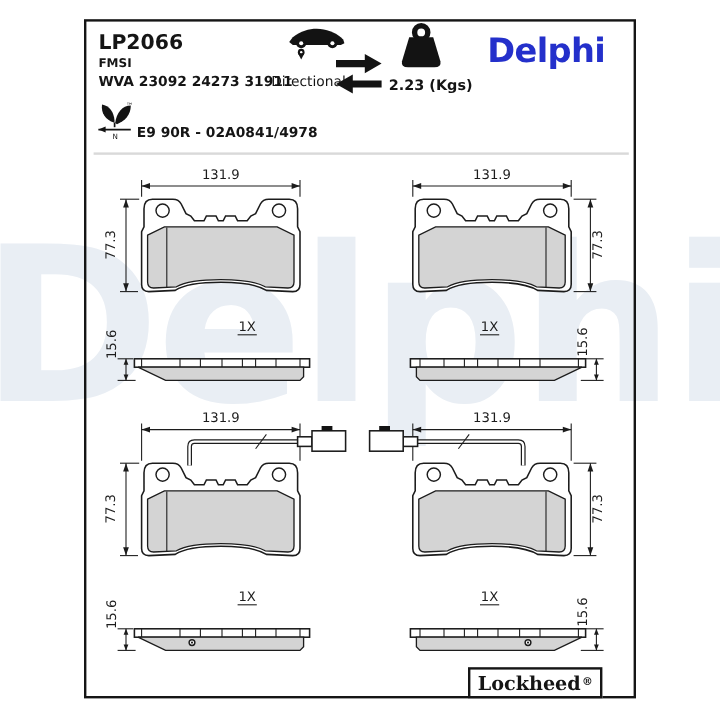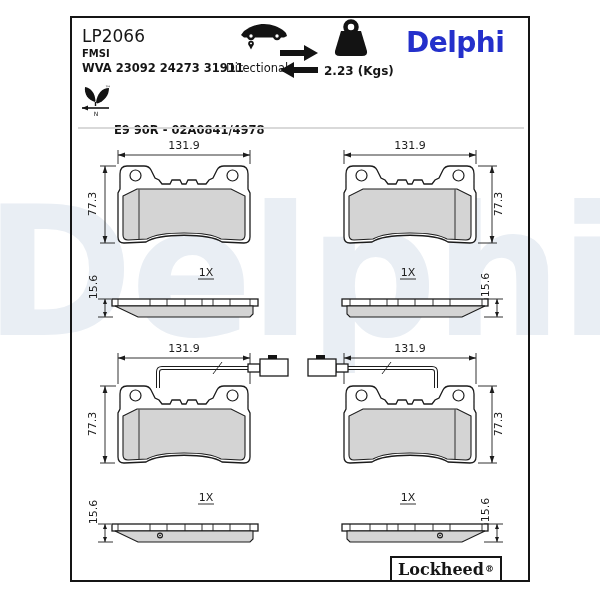--- a/index.html
+++ b/index.html
@@ -11,27 +11,27 @@
     position:absolute;left:-16px;top:183px;z-index:0;
     font-size:180px;font-weight:bold;letter-spacing:-3px;line-height:1;
     color:var(--wm,#e9eef4);white-space:nowrap;user-select:none;
   }
   .frame{
     position:absolute;left:70px;top:16px;width:460px;height:566px;
     border:2px solid #151515;box-sizing:border-box;z-index:1;background:transparent;
   }
   .layer{position:absolute;left:0;top:0;width:600px;height:600px;z-index:2;}
   .abs{position:absolute;}
-  .t-part{left:82px;top:26px;font-size:17px;font-weight:normal;}
+  .t-part{left:82px;top:26px;font-size:17px;font-weight:bold;}
   .t-fmsi{left:82px;top:48px;font-size:10px;font-weight:bold;}
   .t-wva{left:82px;top:61px;font-size:11.5px;font-weight:bold;}
   .t-dir{left:226px;top:61px;font-size:11.5px;}
   .t-kgs{left:324px;top:64px;font-size:12px;font-weight:bold;}
   .t-logo{left:406px;top:26px;font-size:28px;font-weight:bold;letter-spacing:-0.5px;color:var(--brand,#2430cb);}
-  .t-appr{left:114px;top:103px;font-size:11.5px;font-weight:bold;margin-top:20px;}
+  .t-appr{left:114px;top:103px;font-size:11.5px;font-weight:bold;}
   .divider{left:78px;top:127px;width:446px;height:2px;background:#d9d9d9;}
   .lockheed{
     left:390px;top:556px;width:112px;height:26px;box-sizing:border-box;
     border:2px solid #151515;background:#fff;display:flex;align-items:center;justify-content:center;
     font-family:"DejaVu Serif","Liberation Serif",serif;font-weight:bold;font-size:16px;
   }
   .lockheed sup{font-size:9px;margin-left:1px;}
   svg{position:absolute;overflow:visible;}
   .thin{stroke:#1c1c1c;stroke-width:0.9;fill:none;}
   .wireO{stroke:#1c1c1c;stroke-width:4;fill:none;}

